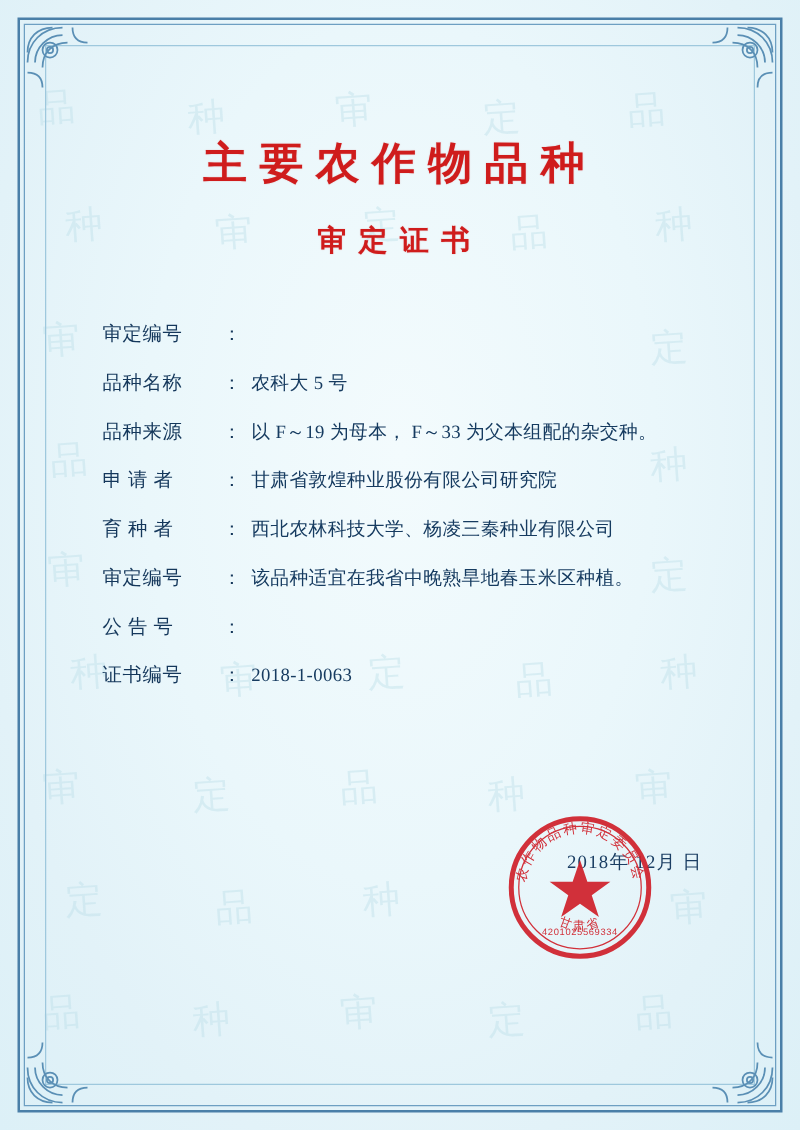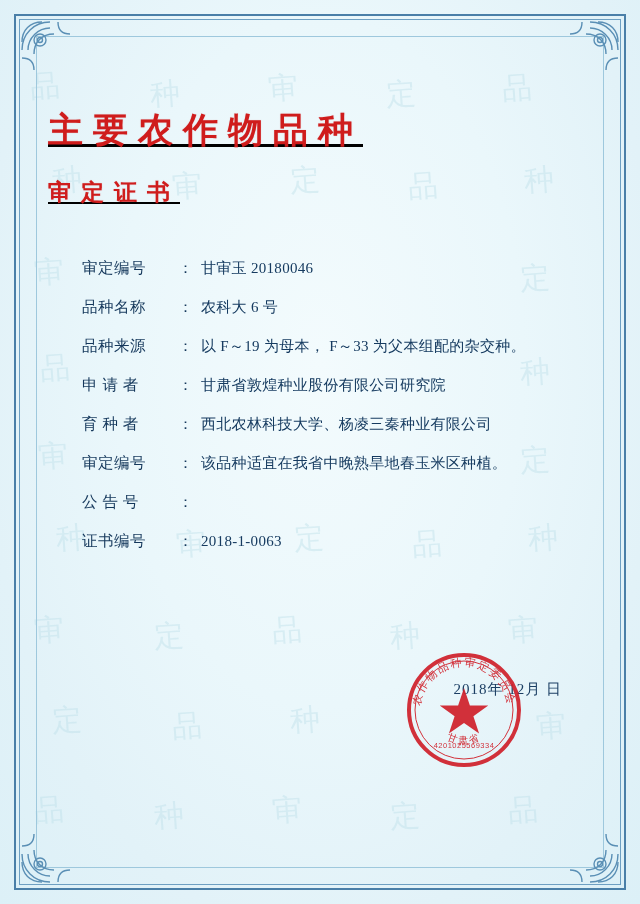--- a/index.html
+++ b/index.html
@@ -76,22 +76,22 @@
   .corner.br { right: 20px; bottom: 20px; transform: scale(-1,-1); }
 
   
   .content {
     position: absolute;
     left: 48px; right: 48px; top: 40px; bottom: 40px;
     z-index: 5;
   }
 
   .title-block {
+    text-align: center;
     margin-top: 68px;
-    text-decoration: underline;
   }
   .title-line1, .title-line2 {
     color: #cf1c1c;
     font-weight: bold;
     font-family: "Liberation Serif", "DejaVu Serif", serif;
     letter-spacing: 10px;
     text-shadow: 0 0 1px rgba(200,20,20,0.35);
   }
   .title-line1 {
     font-size: 35px;
@@ -285,27 +285,26 @@
     <div class="title-block">
       <div class="title-line1">主要农作物品种</div>
       <div class="title-line2">审定证书</div>
     </div>
 
     <div class="fields">
 
       <div class="field-row">
         <span class="field-label">审定编号</span>
         <span class="field-colon">：</span>
-        <span class="field-value">甘审玉 20180046</span>
       </div>
 
       <div class="field-row">
         <span class="field-label">品种名称</span>
         <span class="field-colon">：</span>
-        <span class="field-value">农科大 6 号</span>
+        <span class="field-value">农科大 5 号</span>
       </div>
 
       <div class="field-row">
         <span class="field-label">品种来源</span>
         <span class="field-colon">：</span>
         <span class="field-value">以 F～19 为母本， F～33 为父本组配的杂交种。</span>
       </div>
 
       <div class="field-row">
         <span class="field-label">申 请 者</span>

